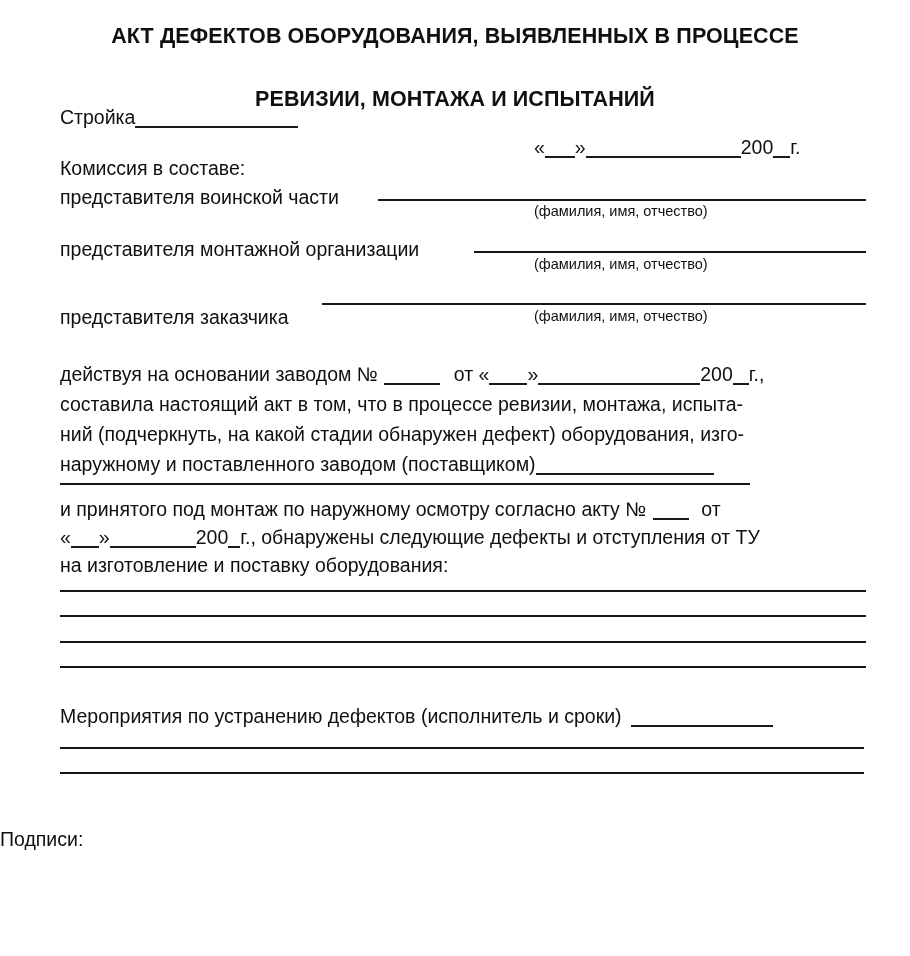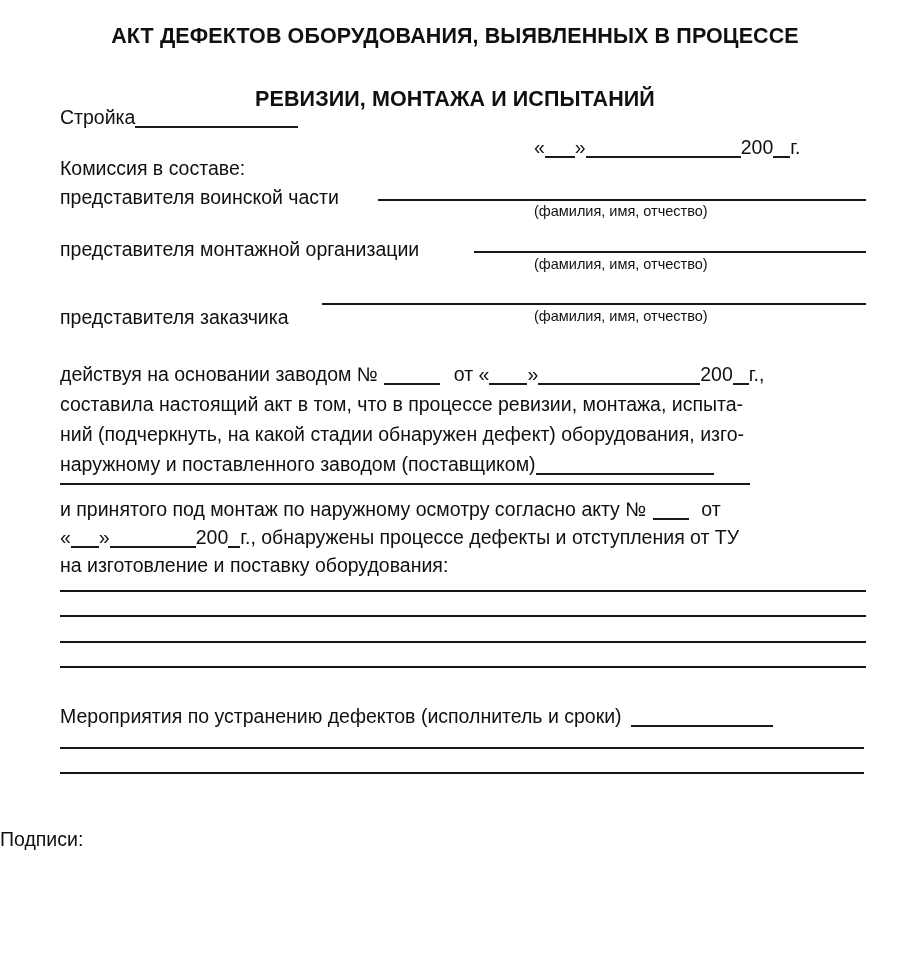--- a/index.html
+++ b/index.html
@@ -120,21 +120,21 @@
   <div class="row" style="top:451px;">
     <span>наружному и поставленного заводом (поставщиком)</span><span class="ul" style="width:178px;"></span>
   </div>
   <div class="rule" style="left:60px; top:483px; width:690px;"></div>
 
   <div class="row" style="top:496px;">
     <span>и принятого под монтаж по наружному осмотру согласно акту №</span><span class="ul" style="width:36px; margin-left:7px;"></span><span style="margin-left:12px;">от</span>
   </div>
 
   <div class="row" style="top:524px;">
-    <span>«</span><span class="ul" style="width:28px;"></span><span>»</span><span class="ul" style="width:86px;"></span><span>200</span><span class="ul" style="width:12px;"></span><span>г., обнаружены процессе дефекты и отступления от ТУ</span>
+    <span>«</span><span class="ul" style="width:28px;"></span><span>»</span><span class="ul" style="width:86px;"></span><span>200</span><span class="ul" style="width:12px;"></span><span>г., обнаружены следующие дефекты и отступления от ТУ</span>
   </div>
 
   <div class="row" style="top:552px;">на изготовление и поставку оборудования:</div>
 
   <div>
     <div class="rule" style="left:60px; top:590px; width:806px;"></div>
     <div class="rule" style="left:60px; top:615px; width:806px;"></div>
     <div class="rule" style="left:60px; top:641px; width:806px;"></div>
     <div class="rule" style="left:60px; top:666px; width:806px;"></div>
   </div>

